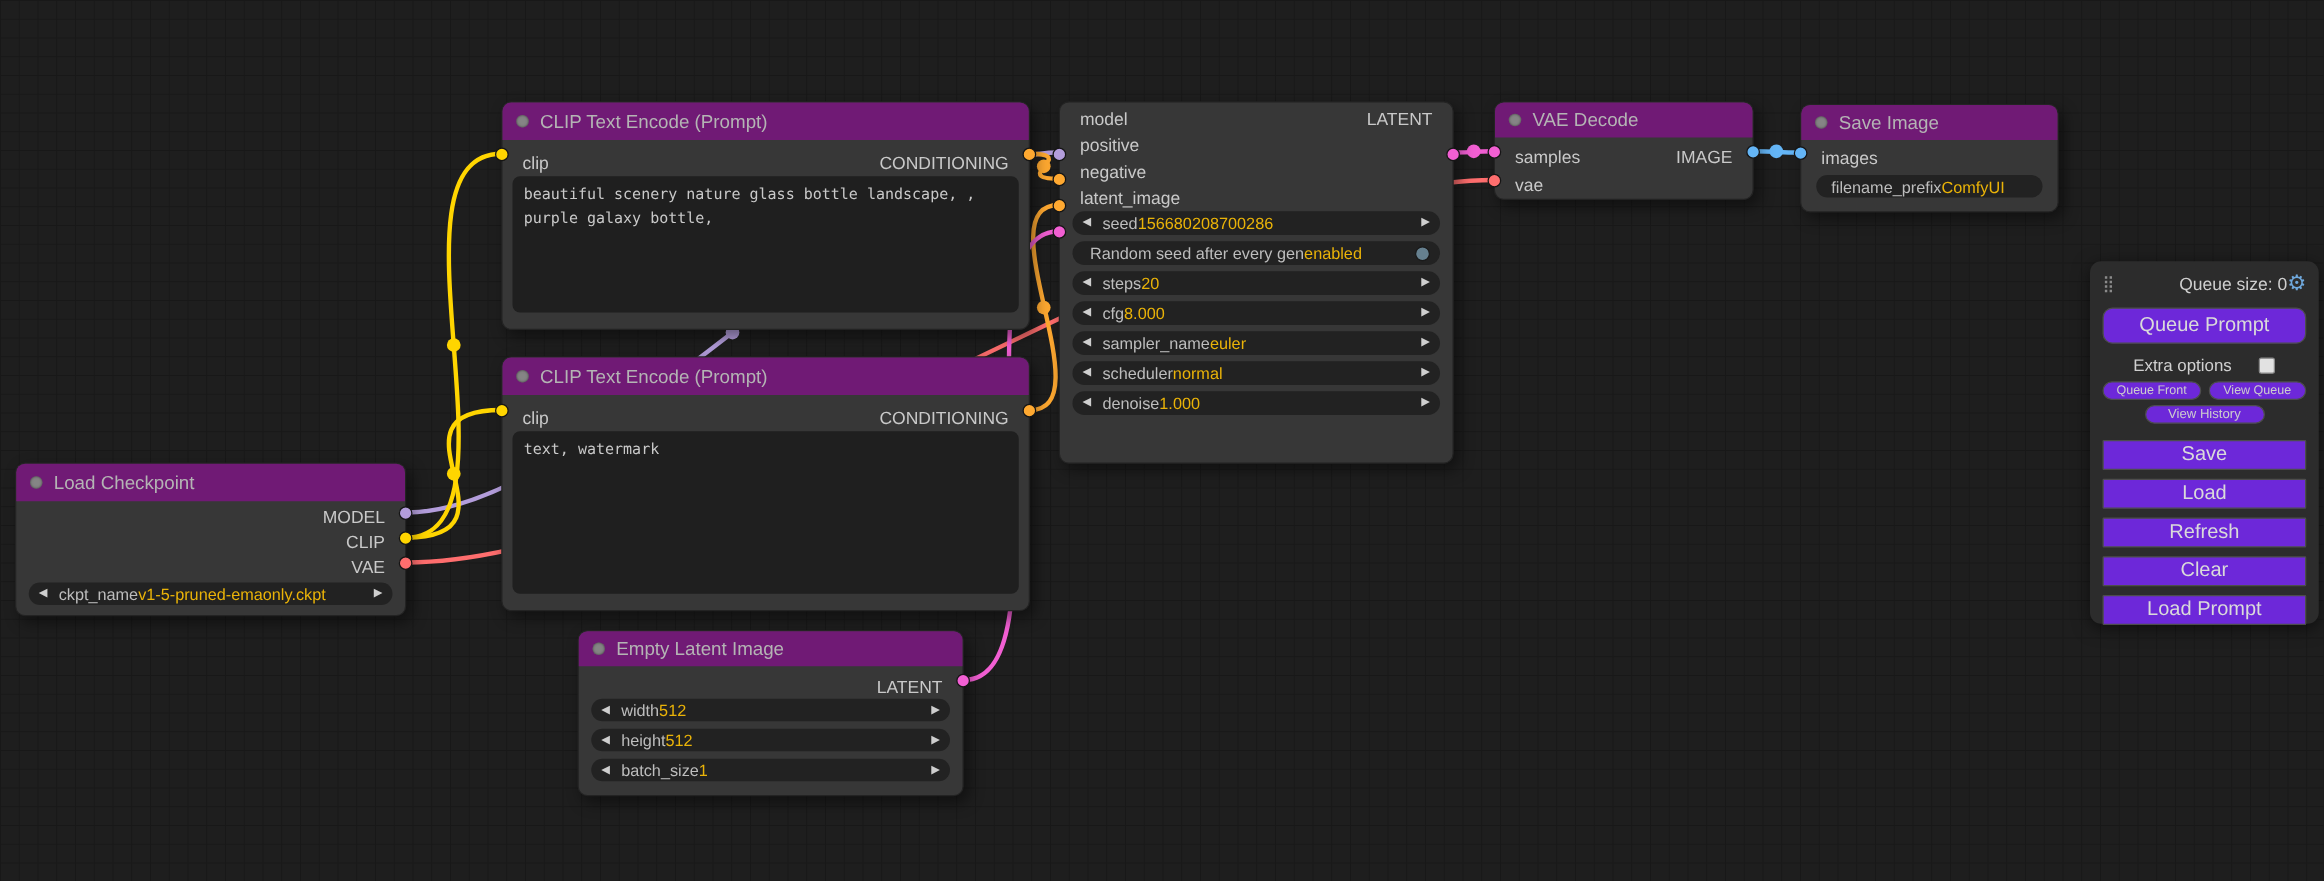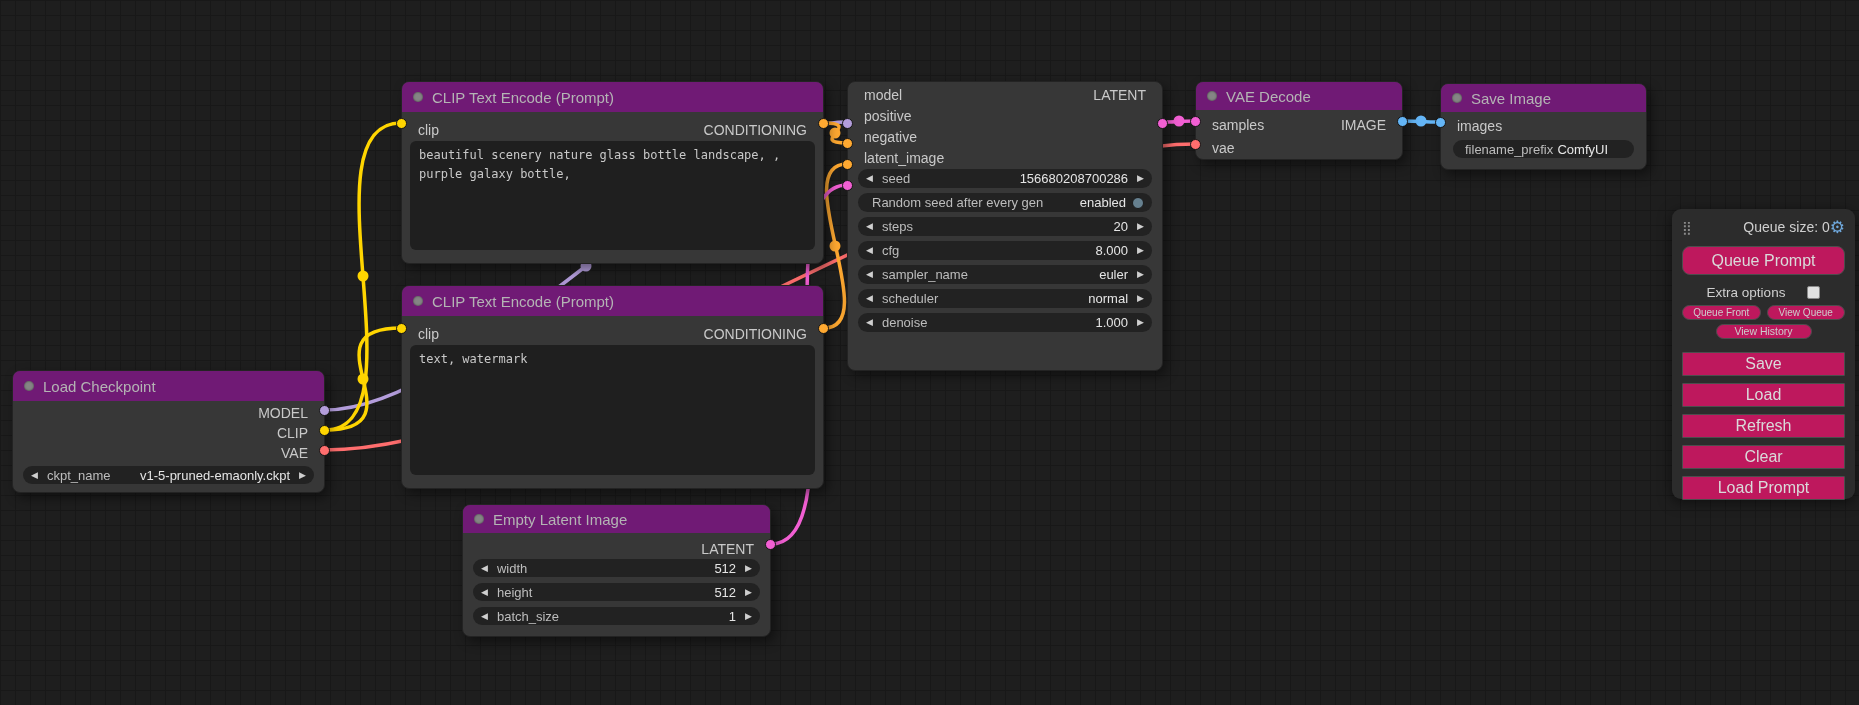--- a/index.html
+++ b/index.html
@@ -23,35 +23,35 @@
   .slot-row .only-right{margin-left:auto}
   .port{position:absolute;width:11px;height:11px;border-radius:50%;
     border:1px solid #151515;z-index:3}
   .port.in{left:-6px}
   .port.out{right:-6px}
 
   .widget{display:flex;align-items:center;background:#222;border-radius:10px;
     margin:0 10px;padding:0 8px;font-size:13px;height:19px}
   .warrow{font-family:"DejaVu Sans",sans-serif;font-size:9px;color:#cfcfcf;line-height:1}
   .wlabel{margin-left:9px;color:#bdbdbd;white-space:nowrap}
-  .wvalue{flex:1;text-align:right;margin-right:9px;color:#e5e5e5;white-space:nowrap}
+  .wvalue{flex:1;text-align:left;margin-right:9px;color:#eab308;white-space:nowrap}
   .toggle-dot{width:12px;height:12px;border-radius:50%;margin-left:2px;flex:0 0 auto;
     border:1px solid #1a1a1a}
   .prompt-box{background:#1f1f1f;border-radius:6px;margin:3px 8px 0;padding:5px 9px;
     font-family:"DejaVu Sans Mono",monospace;font-size:12px;color:#c9c9c9;
     line-height:1.6;white-space:pre-wrap;overflow:hidden}
 
   #queue-panel{position:absolute;z-index:4;left:1672px;top:209px;width:183px;height:290px;
     background:#2c2c2c;border-radius:9px;box-shadow:0 3px 14px rgba(0,0,0,.55);
     padding:8px 10px;color:#d0d0d0}
   .qp-header{display:flex;align-items:center;height:20px}
   .qp-handle{color:#8a8a8a;font-size:13px;font-family:"DejaVu Sans",sans-serif;cursor:move}
   .qp-size{flex:1;text-align:right;font-size:14px;color:#cfcfcf}
   .qp-gear{font-size:17px;font-family:"DejaVu Sans",sans-serif;line-height:1}
-  .btn{background:#be185d;border:1px solid #4d4d4d;color:#dadada;text-align:center;
+  .btn{background:#6d28d9;border:1px solid #4d4d4d;color:#dadada;text-align:center;
     cursor:pointer}
   .btn-qp{height:29px;line-height:27px;font-size:16px;margin-top:9px;border-radius:8px}
   .qp-extra{display:flex;align-items:center;justify-content:center;gap:22px;
     margin-top:9px;font-size:13.5px;height:16px}
   .qp-checkbox{width:13px;height:13px;background:#e2e2e2;border:1px solid #8a8a8a;
     border-radius:2px;cursor:pointer}
   .qp-row{display:flex;gap:6px;margin-top:5px}
   .btn-small{flex:1;height:15px;line-height:13px;font-size:10px;border-radius:8px;
     color:#cdcdcd}
   .btn-vh{display:block;margin:4px auto 0;width:96px;height:15px;line-height:13px;

